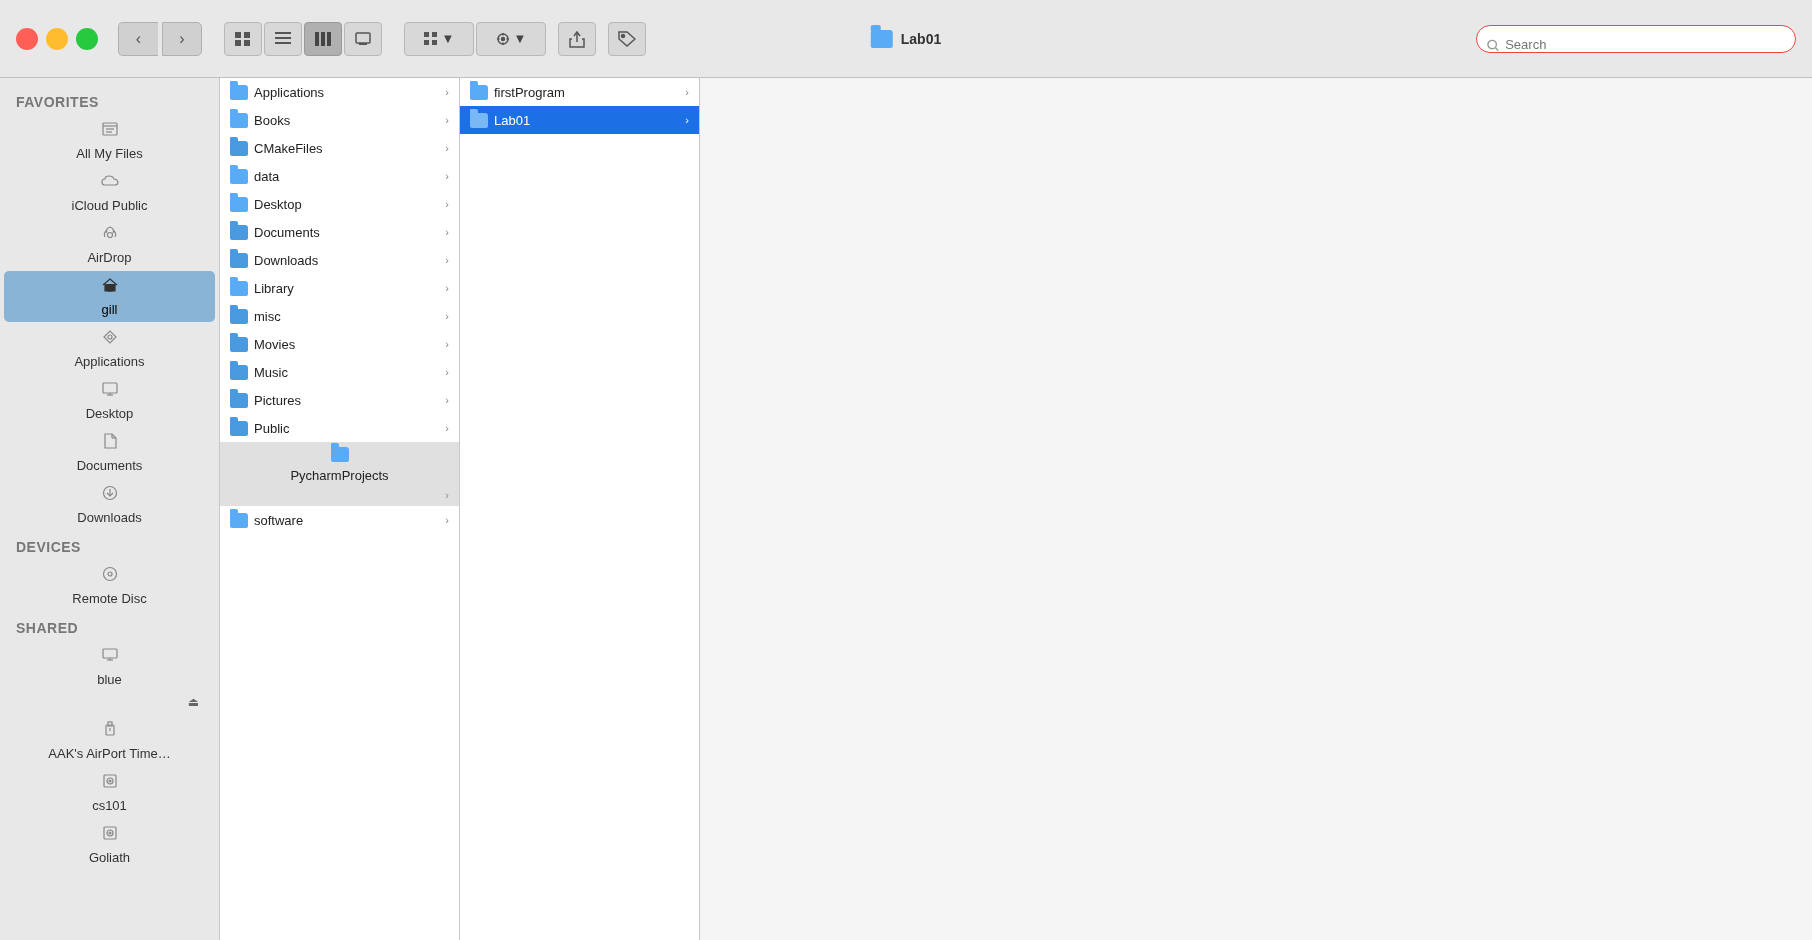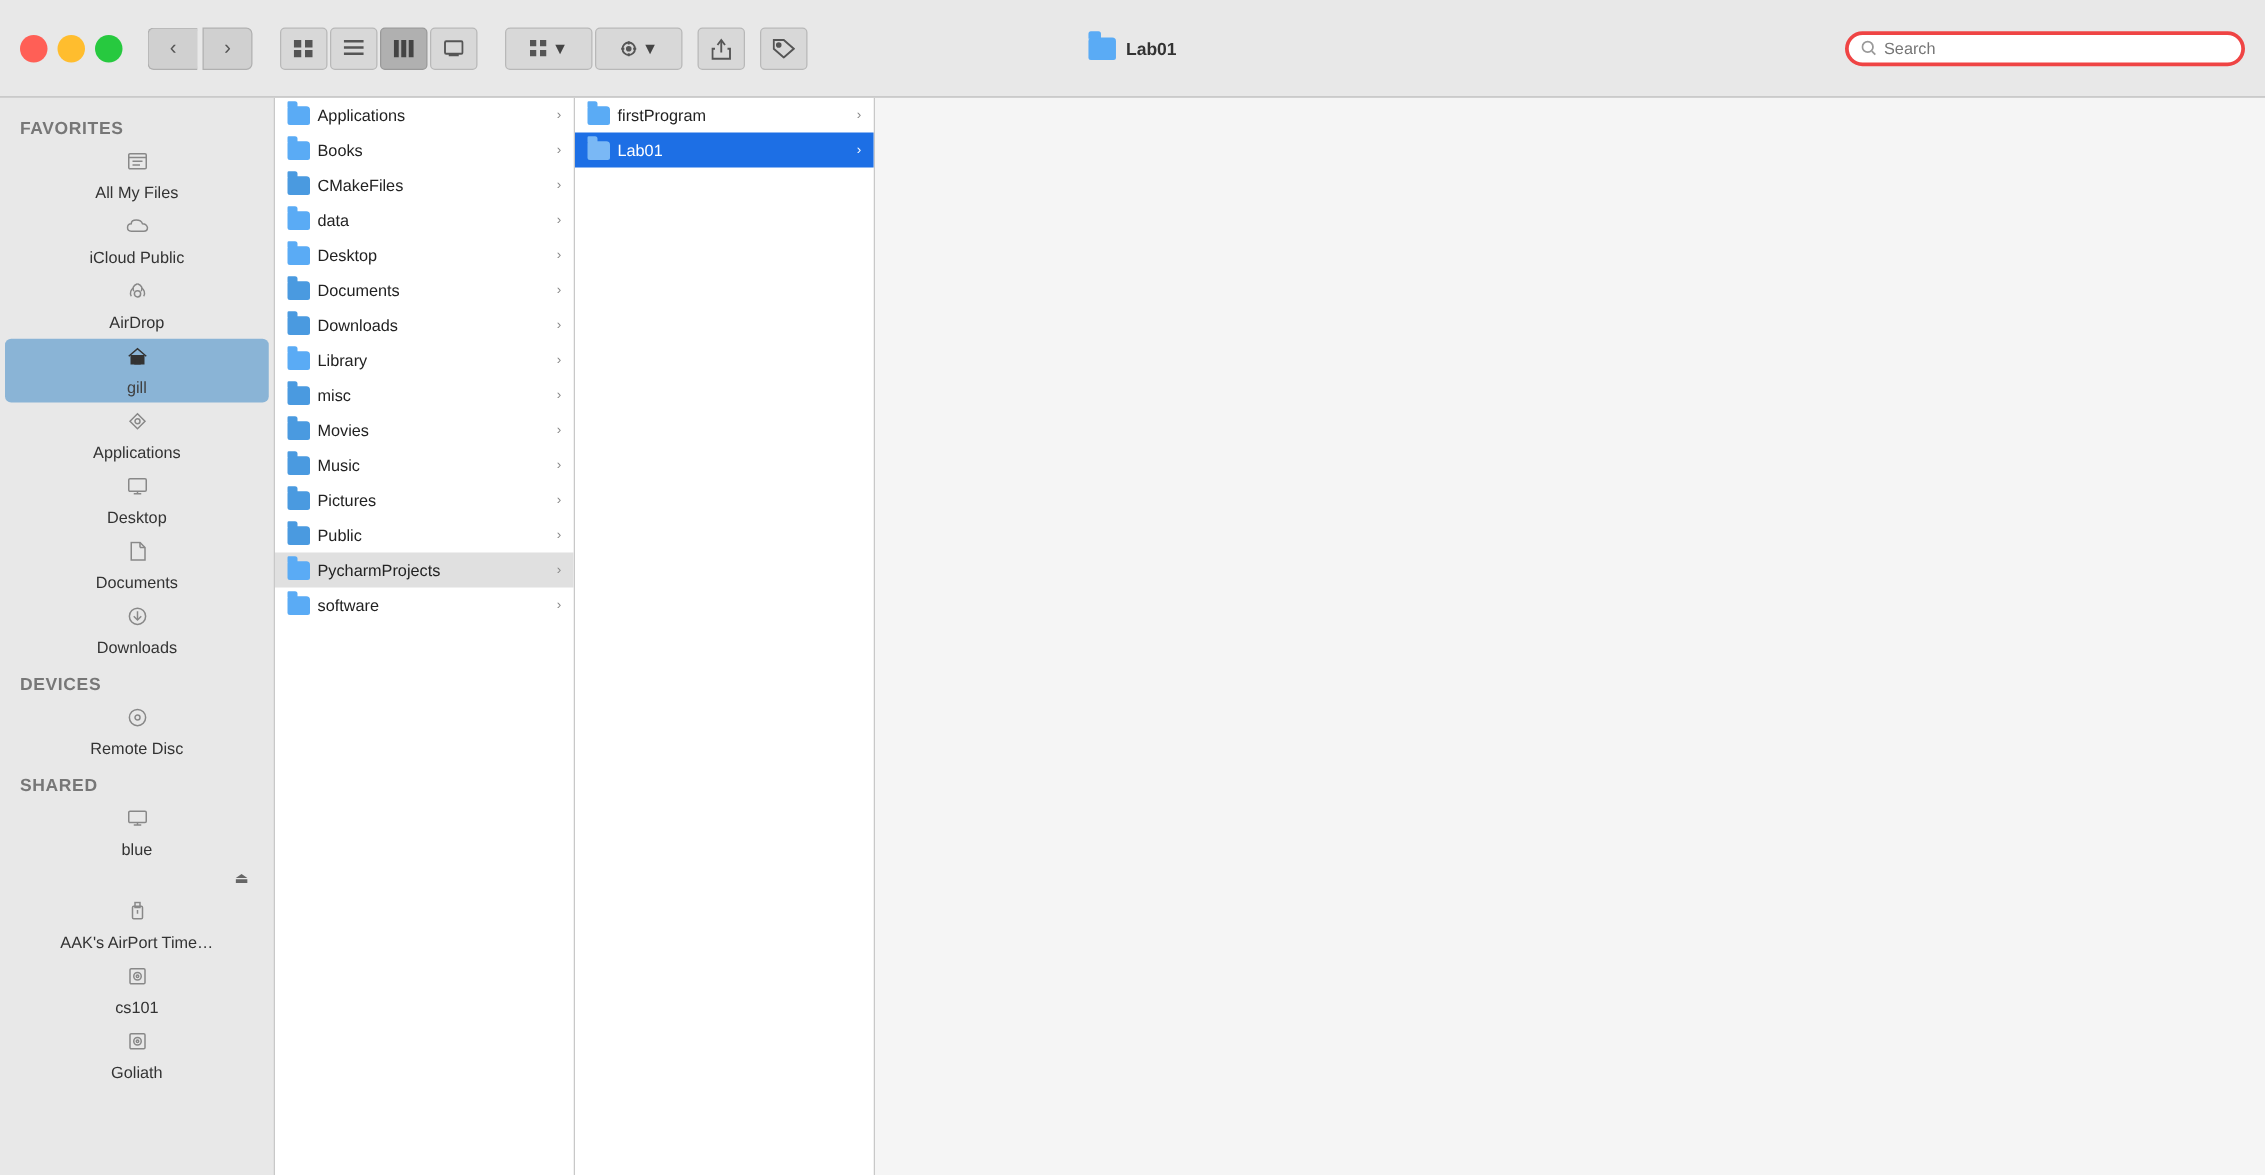--- a/index.html
+++ b/index.html
@@ -138,24 +138,24 @@
       height: 6px;
       background: #5aabf5;
       border-radius: 2px 2px 0 0;
     }
 
     .search-bar {
       margin-left: auto;
       width: 320px;
       height: 28px;
       background: white;
-      border: 3px solid #ef4444;
+      border: 1px solid #ef4444;
       border-radius: 14px;
       display: flex;
-      align-items: center;
+      align-items: flex-end;
       padding: 0 10px;
       gap: 6px;
       color: #999;
       font-size: 13px;
     }
 
     
     .main-content {
       display: flex;
       flex: 1;
@@ -185,21 +185,21 @@
       padding: 5px 16px;
       cursor: pointer;
       border-radius: 5px;
       margin: 1px 4px;
       color: #333;
       font-size: 13px;
       flex-direction: column;
     }
     .sidebar-item.active {
       background: #8ab4d6;
-      color: #404040;
+      color: #000000;
     }
     .sidebar-icon {
       width: 18px;
       height: 18px;
       display: flex;
       align-items: center;
       justify-content: center;
       font-size: 14px;
       flex-shrink: 0;
     }
@@ -233,21 +233,21 @@
       cursor: pointer;
       gap: 6px;
       font-size: 13px;
       color: #222;
       min-height: 28px;
     }
     .column-item.selected {
       background: #1d6fe5;
       color: white;
     }
-    .column-item.highlighted { background: #e0e0e0; }
+    .column-item.highlighted { background: #e0e0e0; flex-direction: column; }
     .folder-icon {
       width: 18px;
       height: 15px;
       background: #5aabf5;
       border-radius: 2px 3px 2px 2px;
       position: relative;
       flex-shrink: 0;
     }
     .folder-icon::before {
       content: '';

